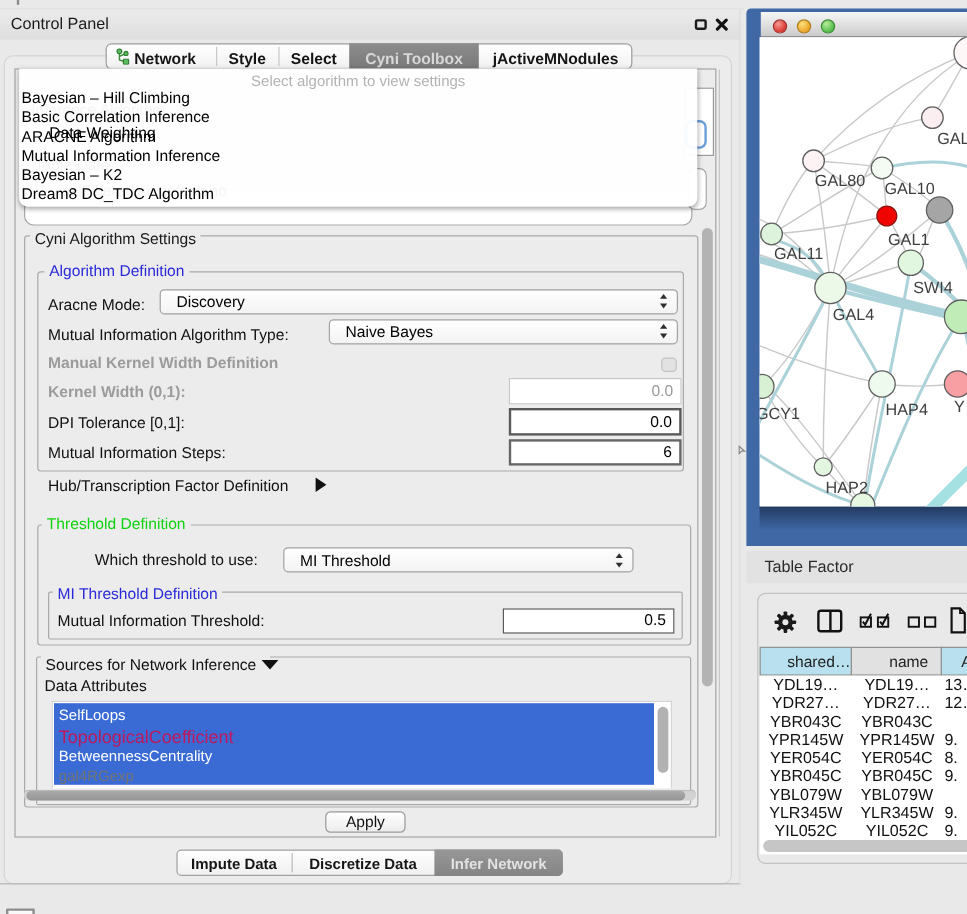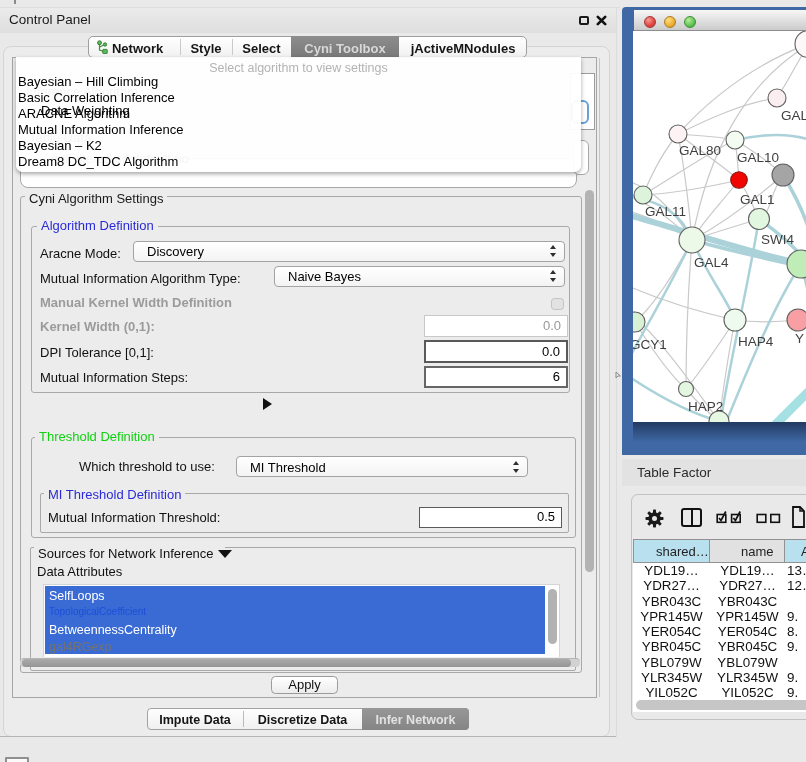--- a/index.html
+++ b/index.html
@@ -106,20 +106,21 @@
 
 <div class="glbl" style="left:40px;top:319px">Kernel Width (0,1):</div>
 <div class="fld" style="left:424px;top:315px;width:144px;height:22px;border:1px solid #c8c8c8;color:#999;line-height:20px">0.0</div>
 
 <div class="lbl b" style="left:40px;top:345px">DPI Tolerance [0,1]:</div>
 <div class="fld" style="left:424px;top:340px;width:144px;height:23px;border:2px solid #595959;color:#000;line-height:19px">0.0</div>
 
 <div class="lbl b" style="left:40px;top:370px">Mutual Information Steps:</div>
 <div class="fld" style="left:424px;top:366px;width:144px;height:22px;border:2px solid #666;color:#000;line-height:18px">6</div>
 
+<div class="lbl" style="left:40px;top:397px">Hub/Transcription Factor Definition</div>
 <div class="ab" style="left:263px;top:398px;width:0;height:0;border-top:6px solid transparent;border-bottom:6px solid transparent;border-left:9.5px solid #111"></div>
 
 <div class="grp" style="left:31px;top:437px;width:543px;height:99px"></div>
 <div class="gl" style="left:35px;top:429px;color:#0fd30f">Threshold Definition</div>
 
 <div class="lbl b" style="left:79px;top:459px">Which threshold to use:</div>
 <div class="combo" style="left:236px;top:456px;width:292px;height:21px">
       <span class="tx">MI Threshold</span>
       <span class="spin">
         <span class="u"></span>
@@ -133,21 +134,21 @@
 <div class="fld" style="left:419px;top:507px;width:143px;height:21px;border:1.7px solid #5a5a5a;color:#000;line-height:18px">0.5</div>
 
 <div class="grp" style="left:30px;top:547px;width:544px;height:122px;border-radius:2px"></div>
 <div class="gl" style="left:34px;top:546px;color:#111;background:#ececec">Sources for Network Inference &nbsp;</div>
 <div class="ab" style="left:218px;top:550px;width:0;height:0;border-left:7px solid transparent;border-right:7px solid transparent;border-top:8px solid #111;z-index:5"></div>
 <div class="lbl b" style="left:37px;top:564px">Data Attributes</div>
 
 <div class="ab" style="left:43px;top:584px;width:517px;height:73px;background:#fff;border:1px solid #d5d5d5;border-bottom:none;box-sizing:border-box"></div>
 <div class="ab" style="left:45px;top:586px;width:500px;height:68px;background:#3a6bd4"></div>
 <div class="ab" style="left:49px;top:589px;font-size:12.5px;color:#fff;z-index:5">SelfLoops</div>
-<div class="ab" style="left:49px;top:606px;font-size:10px;color:#1d4ed8;z-index:5">TopologicalCoefficient</div>
+<div class="ab" style="left:49px;top:606px;font-size:15px;color:#be185d;z-index:5">TopologicalCoefficient</div>
 <div class="ab" style="left:49px;top:623px;font-size:12.5px;color:#fff;z-index:5">BetweennessCentrality</div>
 <div class="ab" style="left:49px;top:640px;font-size:12.5px;color:#737373;z-index:5">gal4RGexp</div>
 <div class="ab" style="left:548px;top:589px;width:9px;height:55px;background:#b2b2b2;border-radius:4.5px"></div>
 
 <div class="ab" style="left:20px;top:658px;width:560px;height:9px;background:#d2d2d2;border-radius:4px;border-top:1px solid #b5b5b5;box-sizing:border-box"></div>
 <div class="ab" style="left:22px;top:658.5px;width:549px;height:8px;background:linear-gradient(#ababab,#959595);border-radius:4px"></div>
 
 <div class="ab" style="left:271px;top:676px;width:67px;height:18px;background:linear-gradient(#ffffff,#ececec);border:1px solid #9b9b9b;border-radius:4.5px;box-sizing:border-box;text-align:center;font-size:13px;line-height:16px;color:#111">Apply</div>
 
 <div class="ab" style="left:147px;top:708px;width:322px;height:22px;background:linear-gradient(#fefefe,#f0f0f0);border:1px solid #a2a2a2;border-radius:4px;box-sizing:border-box"></div>

